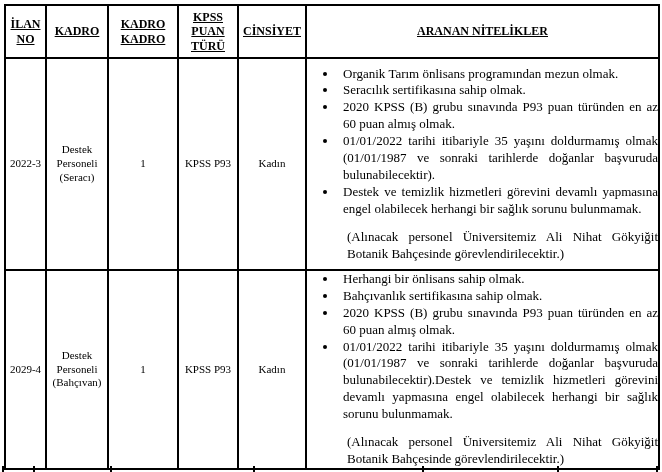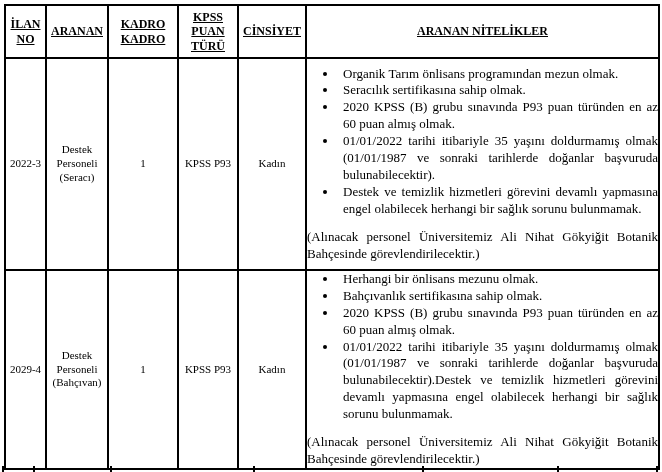--- a/index.html
+++ b/index.html
@@ -66,20 +66,21 @@
   ul.req-list li {
     text-align: justify;
     padding-left: 5px;
     margin: 0;
   }
   .footnote {
     margin-top: 11px;
     text-align: justify;
     font-size: 13px;
     line-height: 1.3;
+    padding-left: 40px;
   }
   
   .next-row-stub {
     position: absolute;
     top: 466px;
     width: 2px;
     height: 6px;
     background: #000000;
   }
   .stub-a { left: 2px; }
@@ -101,21 +102,21 @@
       <col style="width:62px">
       <col style="width:70px">
       <col style="width:60px">
       <col style="width:68px">
       <col style="width:353px">
     </colgroup>
 
     <tbody>
         <tr class="hdr-row">
       <th class="hdr">İLAN NO</th>
-      <th class="hdr">ARANAN</th>
+      <th class="hdr">KADRO</th>
       <th class="hdr">KADRO KADRO</th>
       <th class="hdr">KPSS PUAN TÜRÜ</th>
       <th class="hdr">CİNSİYET</th>
       <th class="hdr">ARANAN NİTELİKLER</th>
     </tr>
 
     <tr class="row-1">
       <td class="cell-center">2022-3</td>
       <td class="cell-center">Destek Personeli (Seracı)</td>
       <td class="cell-center">1</td>
@@ -134,21 +135,21 @@
     </tr>
 
     <tr class="row-2">
       <td class="cell-center">2029-4</td>
       <td class="cell-center">Destek Personeli (Bahçıvan)</td>
       <td class="cell-center">1</td>
       <td class="cell-center">KPSS P93</td>
       <td class="cell-center">Kadın</td>
       <td class="cell-req">
         <ul class="req-list">
-              <li>Herhangi bir önlisans mezunu olmak.</li>
+              <li>Herhangi bir önlisans sahip olmak.</li>
               <li>Bahçıvanlık sertifikasına sahip olmak.</li>
               <li>2020 KPSS (B) grubu sınavında P93 puan türünden en az 60 puan almış olmak.</li>
               <li>01/01/2022 tarihi itibariyle 35 yaşını doldurmamış olmak (01/01/1987 ve sonraki tarihlerde doğanlar başvuruda bulunabilecektir).Destek ve temizlik hizmetleri görevini devamlı yapmasına engel olabilecek herhangi bir sağlık sorunu bulunmamak.</li>
             </ul>
         <div class="footnote">(Alınacak personel Üniversitemiz Ali Nihat Gökyiğit Botanik Bahçesinde görevlendirilecektir.)</div>
       </td>
     </tr>
   </tbody>
     </table>
 

